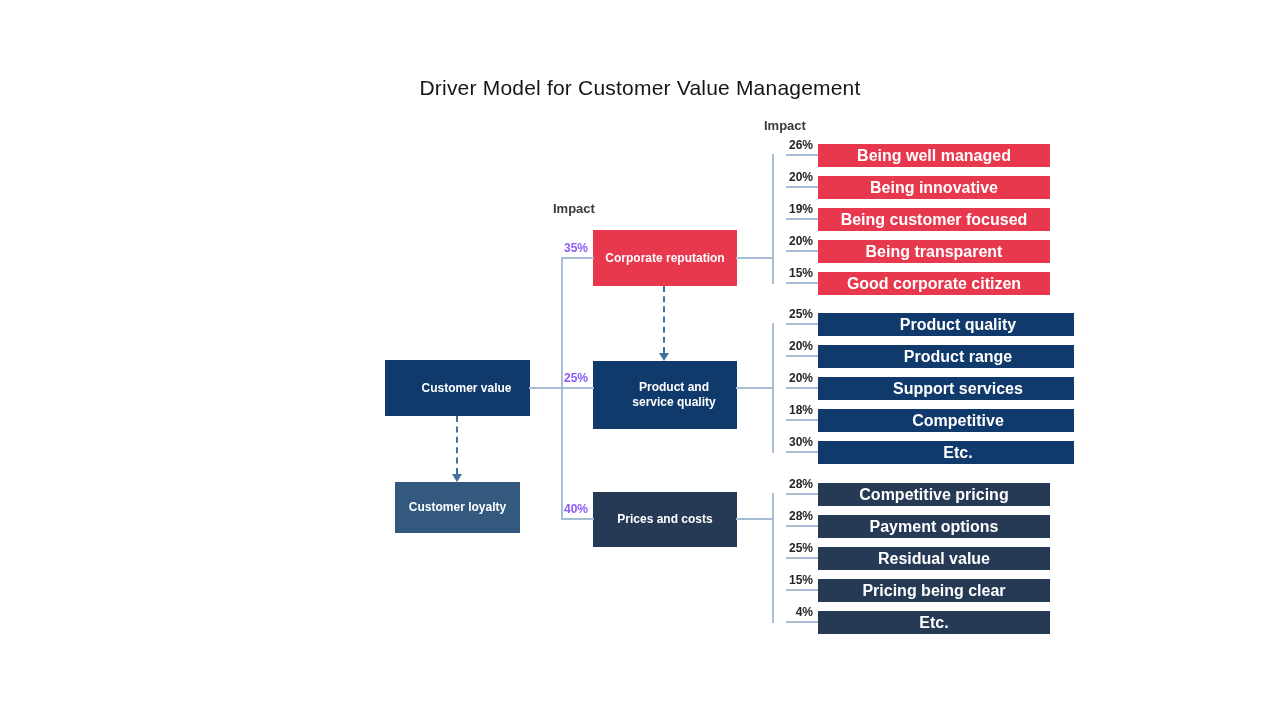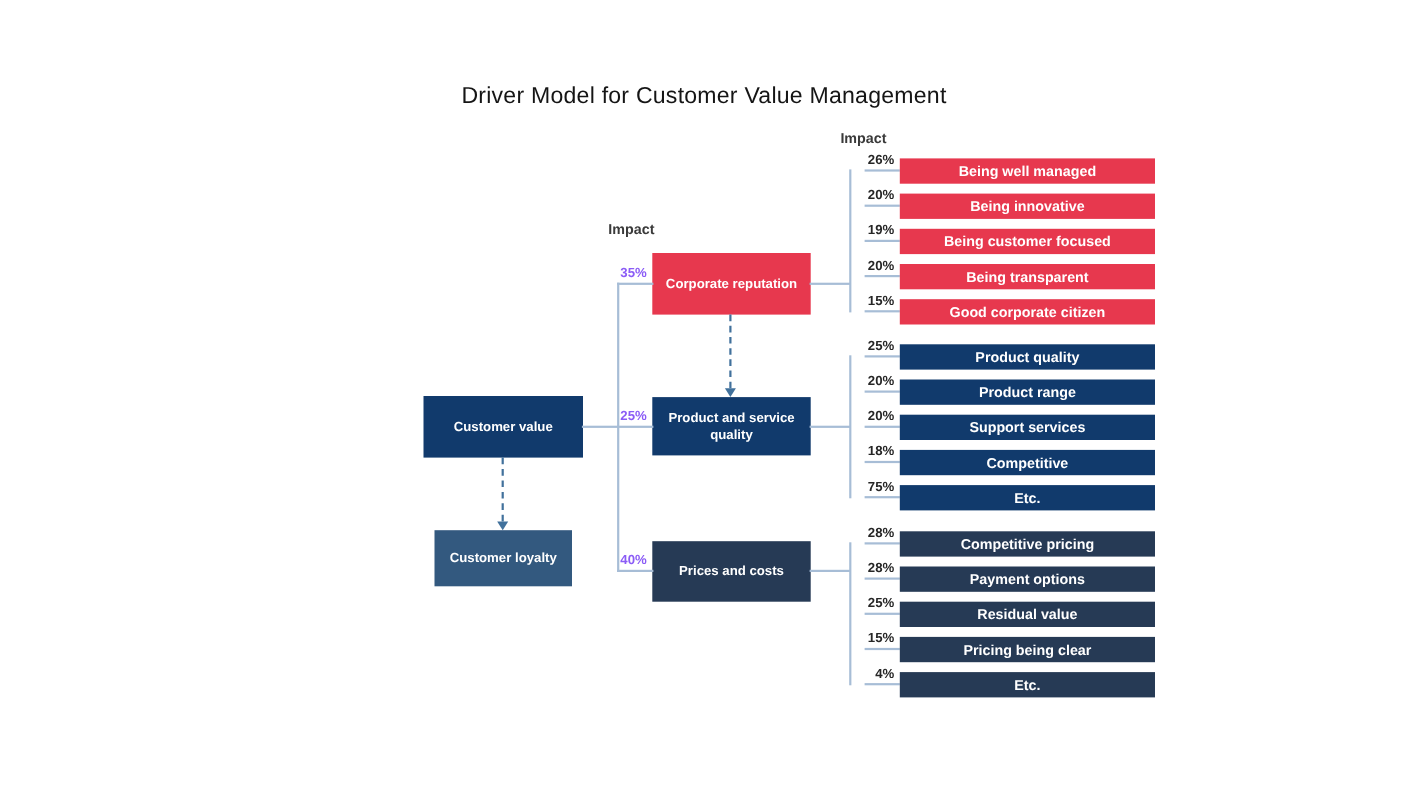--- a/index.html
+++ b/index.html
@@ -14,21 +14,21 @@
     font-size:21px;color:#151515;letter-spacing:.2px;
   }
   .impact-label{
     position:absolute;font-size:13px;font-weight:700;color:#3a3a3a;
   }
   .box{
     position:absolute;display:flex;align-items:center;justify-content:center;
     text-align:center;color:#ffffff;font-weight:700;font-size:12px;line-height:1.25;
     padding:2px 6px;box-sizing:border-box;
   }
-  .navy{background:var(--navy,#113A6C);}
+  .navy{background:var(--navy,#113A6C);padding-left:24px;}
   .red{background:var(--red,#E7384E);}
   .dark-navy{background:var(--dark-navy,#263A55);}
   .steel{background:var(--steel-blue,#33597F);}
   .line{position:absolute;background:var(--connector,#A7BDD6);}
   .pct-left{
     position:absolute;width:40px;text-align:right;
     font-size:12px;font-weight:700;color:#8b5cf6;
   }
   .grp{position:absolute;left:804px;width:232px;}
   .grp .trunk{
@@ -40,21 +40,21 @@
     position:absolute;left:-32px;top:10px;width:32px;height:2px;
     background:var(--connector,#A7BDD6);
   }
   .row .pct{
     position:absolute;right:calc(100% + 5px);top:-6px;
     font-size:12px;font-weight:700;color:#262626;white-space:nowrap;
   }
   .row .sbox{
     position:absolute;left:0;top:0;width:232px;height:23px;
     display:flex;align-items:center;justify-content:center;
-    color:#fff;font-weight:700;font-size:13px;
+    color:#fff;font-weight:700;font-size:16px;
   }
   .dashed-arrow{
     position:absolute;width:0;
     border-left:2px dashed var(--arrow,#41719C);
   }
   .dashed-arrow .head{
     position:absolute;bottom:-8px;left:-6px;width:0;height:0;
     border-left:5px solid transparent;border-right:5px solid transparent;
     border-top:8px solid var(--arrow,#41719C);
   }
@@ -66,21 +66,21 @@
 
   <div class="title">Driver Model for Customer Value Management</div>
 
   <div class="impact-label" style="left:553px;top:201px;">Impact</div>
   <div class="impact-label" style="left:764px;top:118px;">Impact</div>
 
   <div class="box navy" style="left:385px;top:360px;width:145px;height:56px;">Customer value</div>
   <div class="box steel" style="left:395px;top:482px;width:125px;height:51px;">Customer loyalty</div>
 
   <div class="box red" style="left:593px;top:230px;width:144px;height:56px;">Corporate reputation</div>
-  <div class="box navy" style="left:593px;top:361px;width:144px;height:53px;">Product and service quality</div>
+  <div class="box navy" style="left:593px;top:361px;width:144px;height:68px;">Product and service quality</div>
   <div class="box dark-navy" style="left:593px;top:492px;width:144px;height:55px;">Prices and costs</div>
 
   <div class="pct-left" style="left:548px;top:241px;">35%</div>
   <div class="pct-left" style="left:548px;top:371px;">25%</div>
   <div class="pct-left" style="left:548px;top:502px;">40%</div>
 
   <div class="line" style="left:529px;top:387px;width:33px;height:2px;"></div>
   <div class="line" style="left:561px;top:257px;width:2px;height:263px;"></div>
   <div class="line" style="left:561px;top:257px;width:33px;height:2px;"></div>
   <div class="line" style="left:561px;top:387px;width:33px;height:2px;"></div>
@@ -142,21 +142,21 @@
       <span class="pct">20%</span>
       <div class="branch"></div>
       <div class="sbox navy">Support services</div>
     </div>
     <div class="row">
       <span class="pct">18%</span>
       <div class="branch"></div>
       <div class="sbox navy">Competitive</div>
     </div>
     <div class="row">
-      <span class="pct">75%</span>
+      <span class="pct">30%</span>
       <div class="branch"></div>
       <div class="sbox navy">Etc.</div>
     </div>
   </div>
 
   <div class="grp" style="top:483px;">
     <div class="trunk"></div>
     <div class="row">
       <span class="pct">28%</span>
       <div class="branch"></div>

